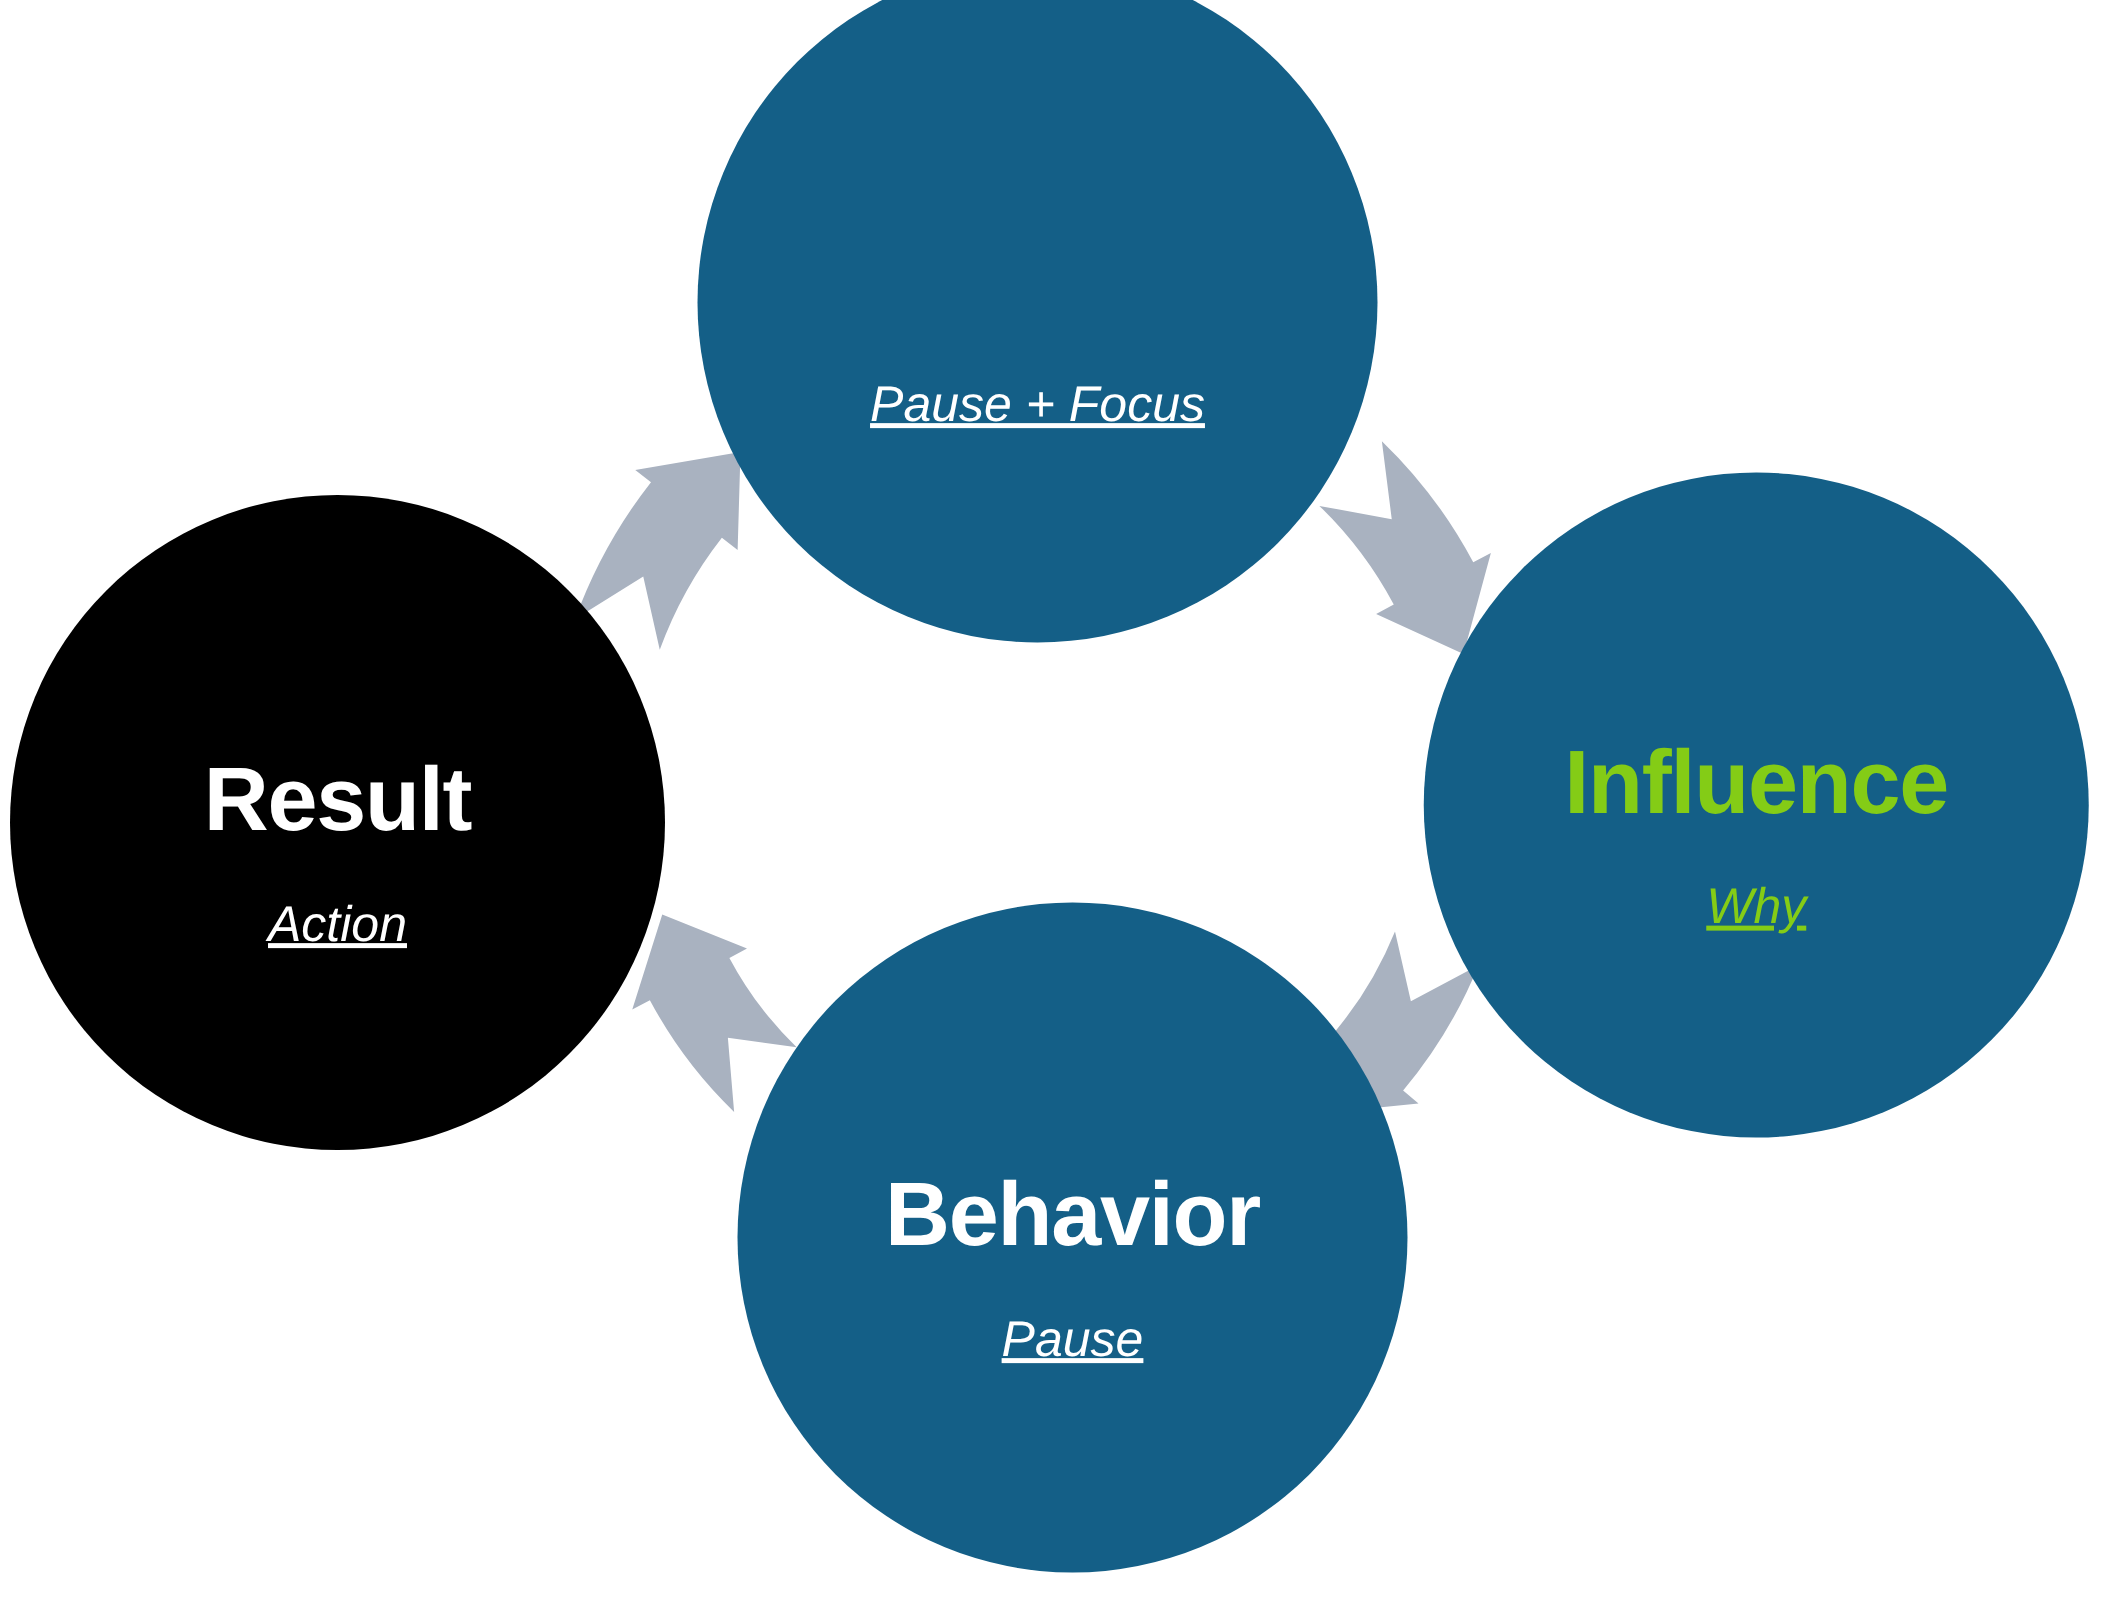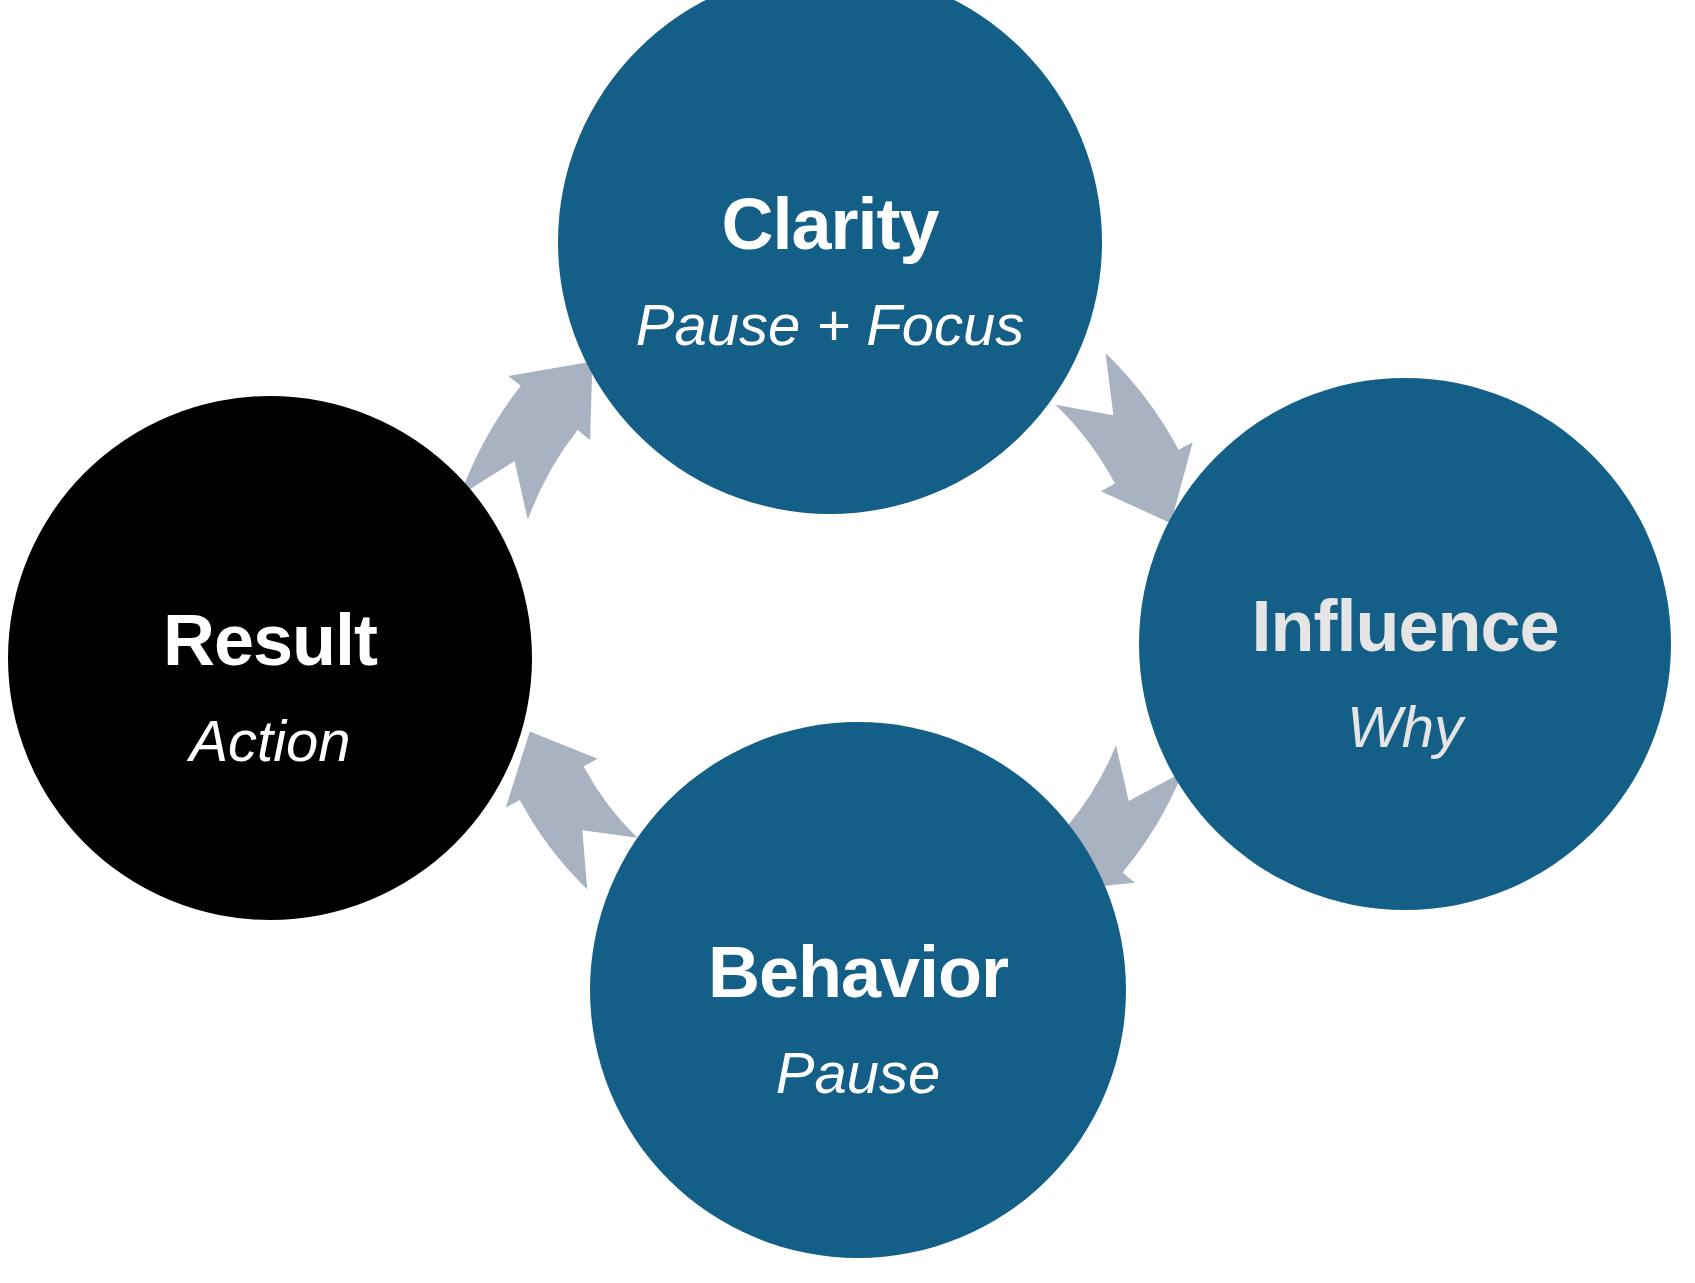--- a/index.html
+++ b/index.html
@@ -35,50 +35,50 @@
     font-weight: 700;
     letter-spacing: -1px;
     white-space: nowrap;
     text-align: center;
   }
   .node-sublabel {
     position: absolute;
     left: 50%;
     top: calc(50% + 82px);
     transform: translate(-50%, -50%);
-    font-size: 58px;
+    font-size: 40px;
     font-style: italic;
     font-weight: 400;
     white-space: nowrap;
     text-align: left;
+    text-decoration: underline;
   }
   
   #node-clarity   { left: 558px;  top: -30px;  width: 544px; height: 544px; }
   #node-influence { left: 1139px; top: 378px;  width: 532px; height: 532px; }
   #node-behavior  { left: 590px;  top: 722px;  width: 536px; height: 536px; }
   #node-result    { left: 8px;    top: 396px;  width: 524px; height: 524px; }
 </style>
 </head>
 <body style="background: rgb(255, 255, 255);">
 
 <div id="canvas" style="background: rgb(255, 255, 255);">
 
   <svg id="arrows-svg" viewBox="0 0 1695 1283" xmlns="http://www.w3.org/2000/svg">
     <path id="arrow-tr" d="M 1105.5 352.9 A 388 388 0 0 1 1178.6 449.8 L 1192.7 442.3 L 1170.8 523.2 L 1100.9 491.2 L 1115.0 483.6 A 316 316 0 0 0 1055.5 404.7 L 1113.4 415.3 Z" fill="#A9B2C0"></path>
     <path id="arrow-br" d="M 1182.8 772.1 A 374 374 0 0 1 1122.5 872.4 L 1134.8 882.7 L 1053.3 890.9 L 1055.1 815.8 L 1067.3 826.1 A 302 302 0 0 0 1116.0 745.1 L 1128.7 801.0 Z" fill="#A9B2C0"></path>
     <path id="arrow-bl" d="M 587.3 889.5 A 358 358 0 0 1 519.9 800.1 L 505.8 807.6 L 529.8 731.5 L 597.6 758.8 L 583.5 766.3 A 286 286 0 0 0 637.3 837.7 L 582.3 830.2 Z" fill="#A9B2C0"></path>
     <path id="arrow-tl" d="M 460.1 495.2 A 400 400 0 0 1 520.8 385.7 L 508.2 375.9 L 592.4 361.5 L 590.1 439.9 L 577.5 430.1 A 328 328 0 0 0 527.8 519.8 L 514.6 461.1 Z" fill="#A9B2C0"></path>
   </svg>
 
   <div class="cycle-node" id="node-clarity" style="background: rgb(20, 95, 135); color: rgb(255, 255, 255);">
-    <div class="node-label">Clarity</div>
     <div class="node-sublabel">Pause + Focus</div>
   </div>
 
-  <div class="cycle-node" id="node-influence" style="background: rgb(20, 95, 135); color: #e5e5e5;">
+  <div class="cycle-node" id="node-influence" style="background: rgb(20, 95, 135); color: #84cc16;">
     <div class="node-label">Influence</div>
     <div class="node-sublabel">Why</div>
   </div>
 
   <div class="cycle-node" id="node-behavior" style="background: rgb(20, 95, 135); color: rgb(255, 255, 255);">
     <div class="node-label">Behavior</div>
     <div class="node-sublabel">Pause</div>
   </div>
 
   <div class="cycle-node" id="node-result" style="background: #000000; color: rgb(255, 255, 255);">

